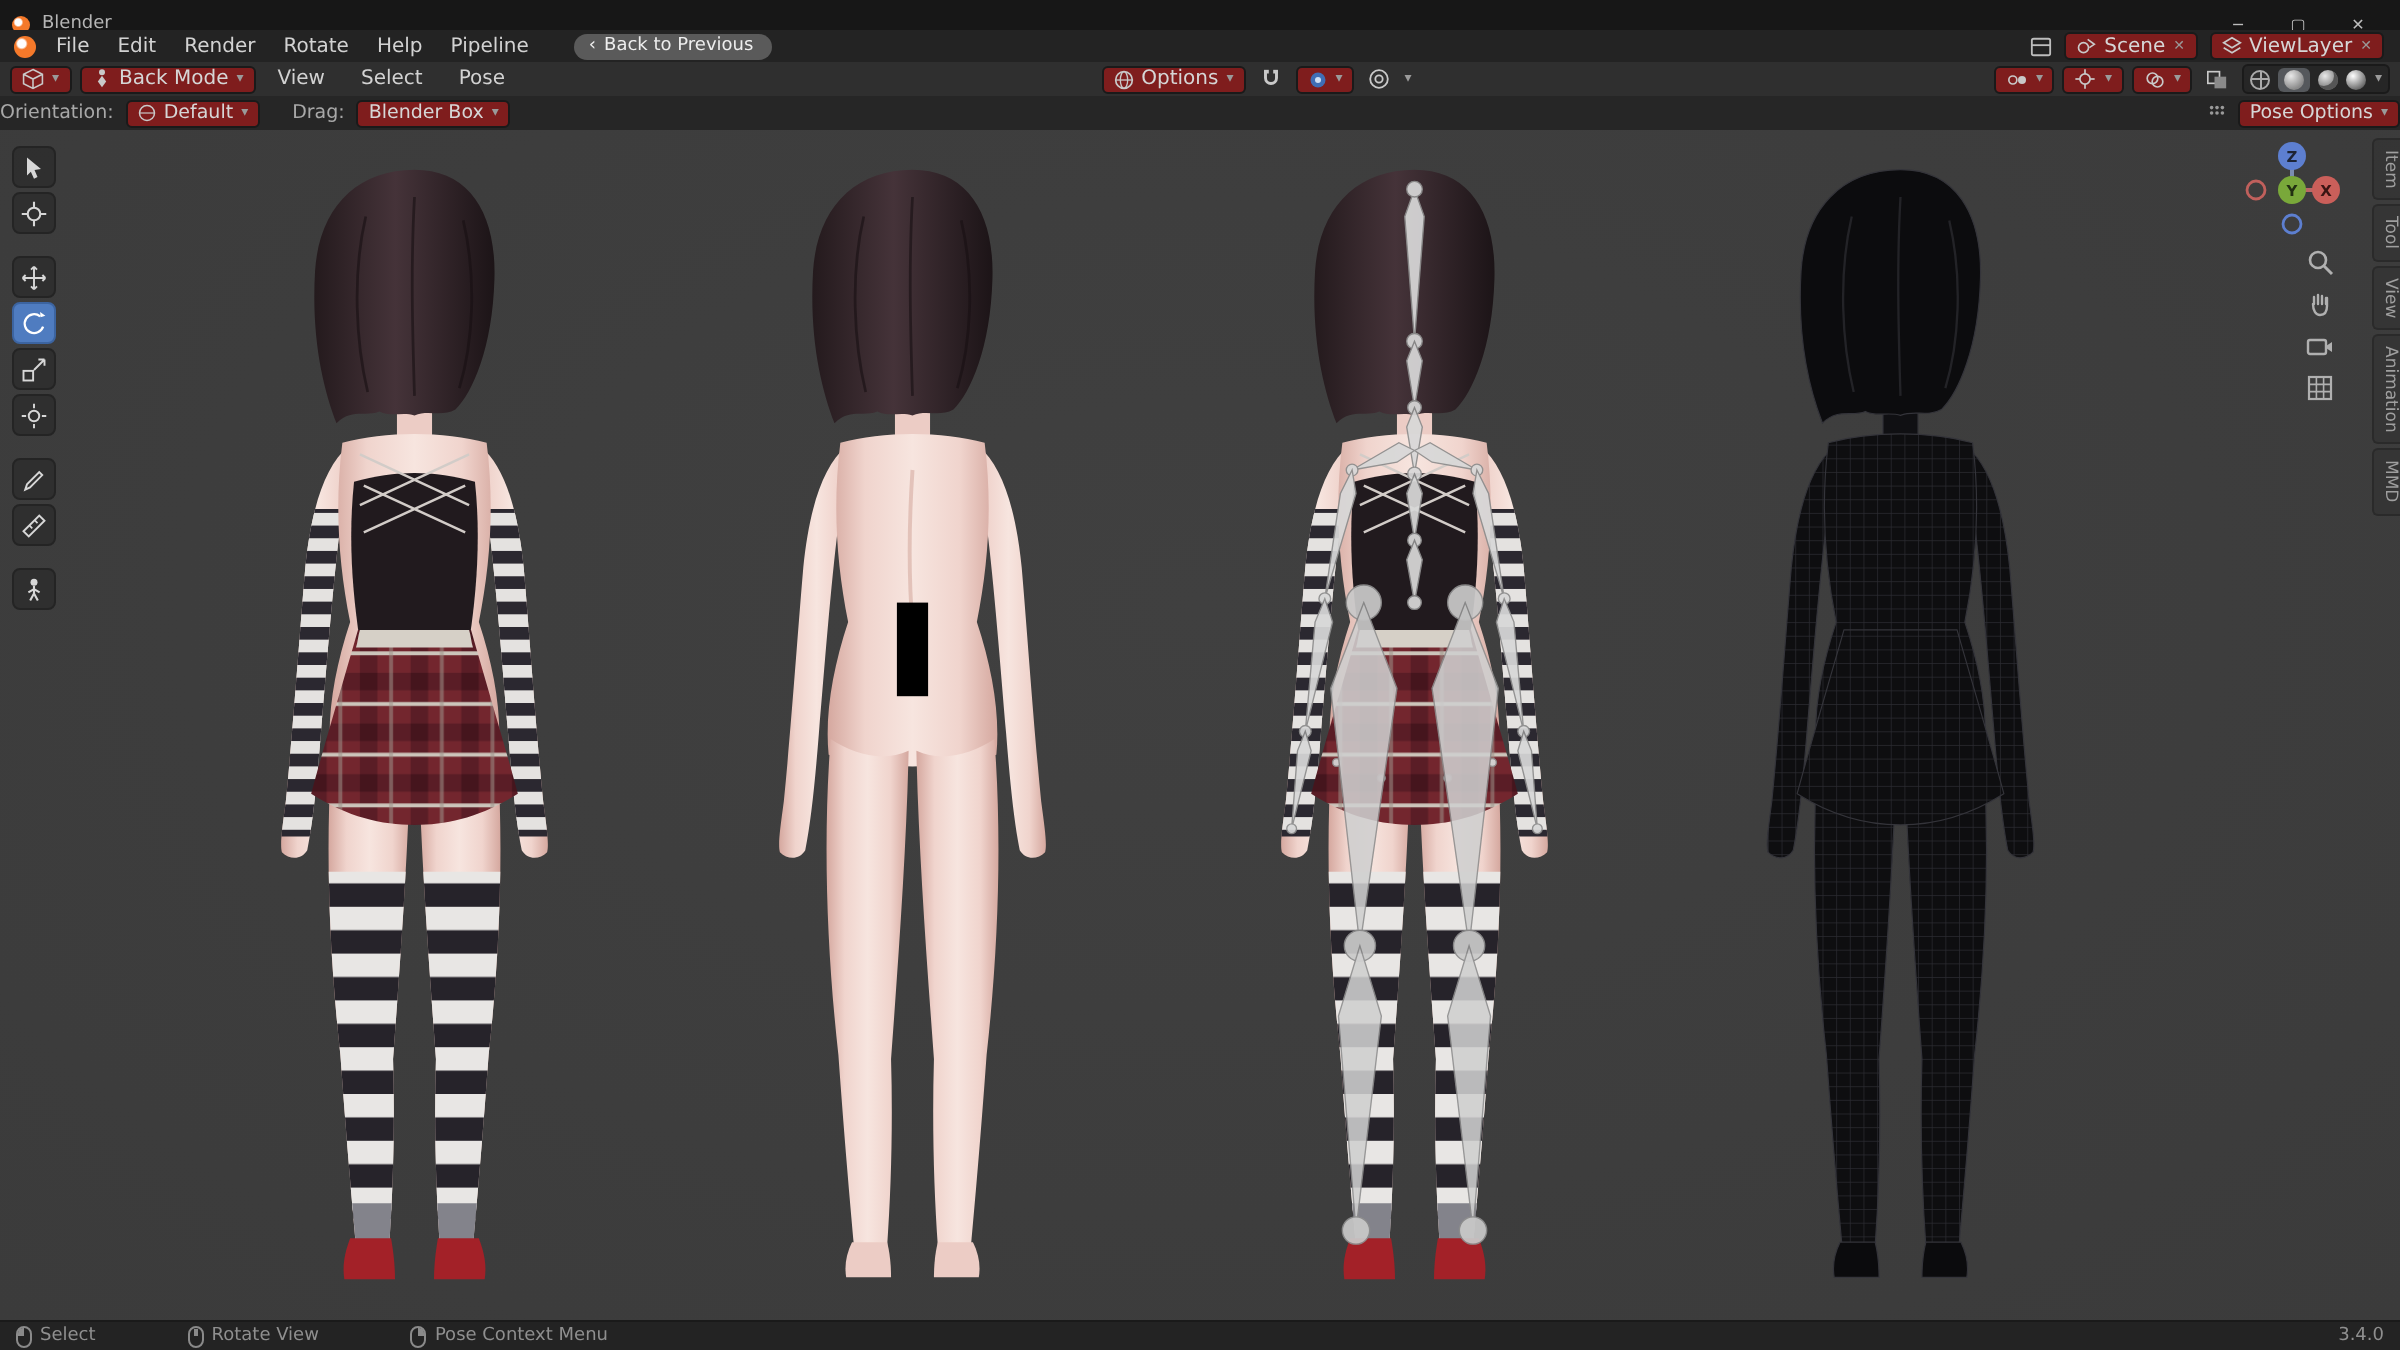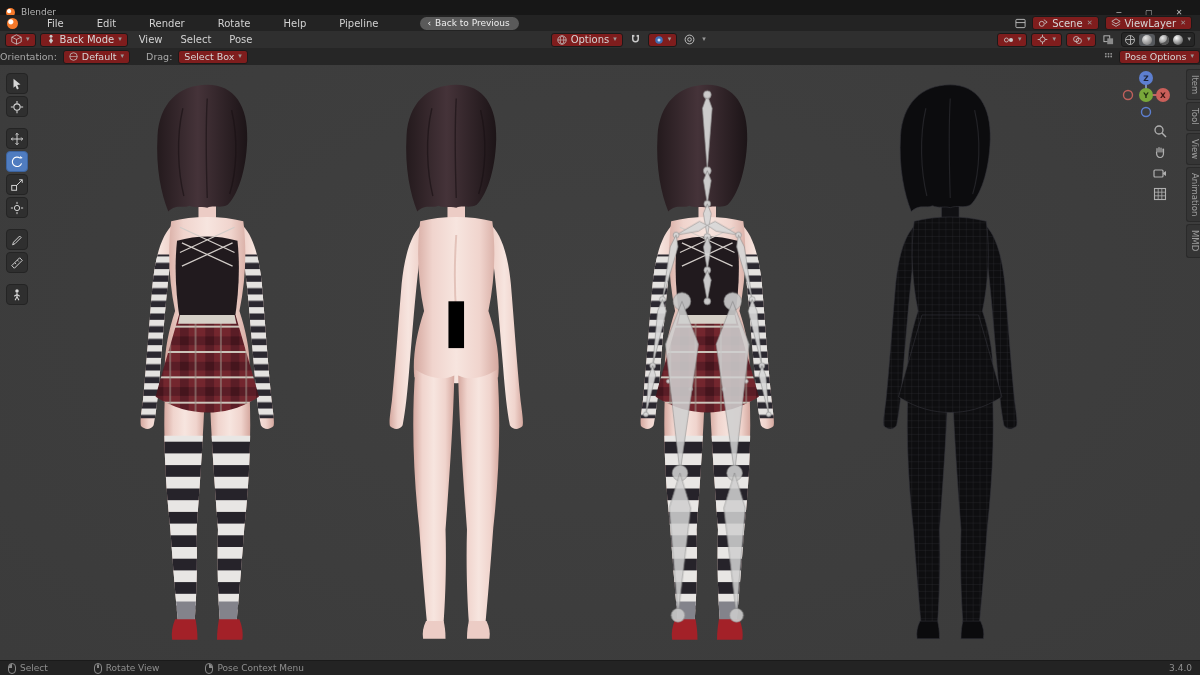--- a/index.html
+++ b/index.html
@@ -12,21 +12,21 @@
   .bar { position:absolute; left:0; right:0; display:flex; align-items:center; }
 
   
   .titlebar { top:0; height:15px; background:#171717; padding:12px 6px; font-size:9px; color:#b5b5b5; gap:6px; }
   .app-logo { width:9px; height:9px; border-radius:50%;
     background:radial-gradient(circle at 35% 35%, #ffffff 0 20%, #f5792a 30% 100%); }
   .win-controls { margin-left:auto; display:flex; }
   .win-btn { width:30px; height:15px; display:flex; align-items:center; justify-content:center; color:#bdbdbd; font-size:8px; }
 
   
-  .menubar { top:15px; height:16px; background:#232323; padding:0 4px; gap:19px; font-size:10px; }
+  .menubar { top:15px; height:16px; background:#232323; padding:0 4px; gap:0; font-size:10px; }
   .menu-item { padding:0 7px; height:16px; display:flex; align-items:center; color:#d2d2d2; border-radius:3px; }
   .back-btn { margin-left:16px; background:#5a5a5a; color:#eeeeee; border-radius:8px; padding:1px 9px 2px 7px;
     font-size:9px; display:flex; align-items:center; gap:4px; }
   .menubar-right { margin-left:auto; display:flex; align-items:center; gap:6px; padding-right:4px; }
   .field { display:inline-flex; align-items:center; gap:4px; background:#7f1d1d; border:1px solid #1a1a1a;
     border-radius:3px; padding:0 5px; height:14px; color:#d6d6d6; white-space:nowrap; }
   .chev { font-size:7px; color:#9a9a9a; line-height:1; }
   .mini-ic { display:inline-flex; align-items:center; justify-content:center; }
 
   
@@ -236,21 +236,21 @@
   <span class="field">
     <svg width="9" height="9" viewBox="0 0 12 12">
       <circle cx="6" cy="6" r="5" fill="none" stroke="#c9c9c9"></circle>
         <line x1="1" y1="6" x2="11" y2="6" stroke="#c9c9c9" stroke-width="0.8"></line>
     </svg>
     <span>Default</span>
     <span class="chev">▾</span>
   </span>
   <span class="ts-label" style="margin-left:10px;text-align:right;">Drag:</span>
   <span class="field">
-    <span>Select Box</span>
+    <span>Blender Box</span>
     <span class="chev">▾</span>
   </span>
   <span class="spacer"></span>
   <span class="mini-ic">
     <svg width="9" height="9" viewBox="0 0 10 10">
         <circle cx="2" cy="2" r="1" fill="#9a9a9a"></circle>
         <circle cx="5" cy="2" r="1" fill="#9a9a9a"></circle>
         <circle cx="8" cy="2" r="1" fill="#9a9a9a"></circle>
         <circle cx="2" cy="5" r="1" fill="#9a9a9a"></circle>
         <circle cx="5" cy="5" r="1" fill="#9a9a9a"></circle>

